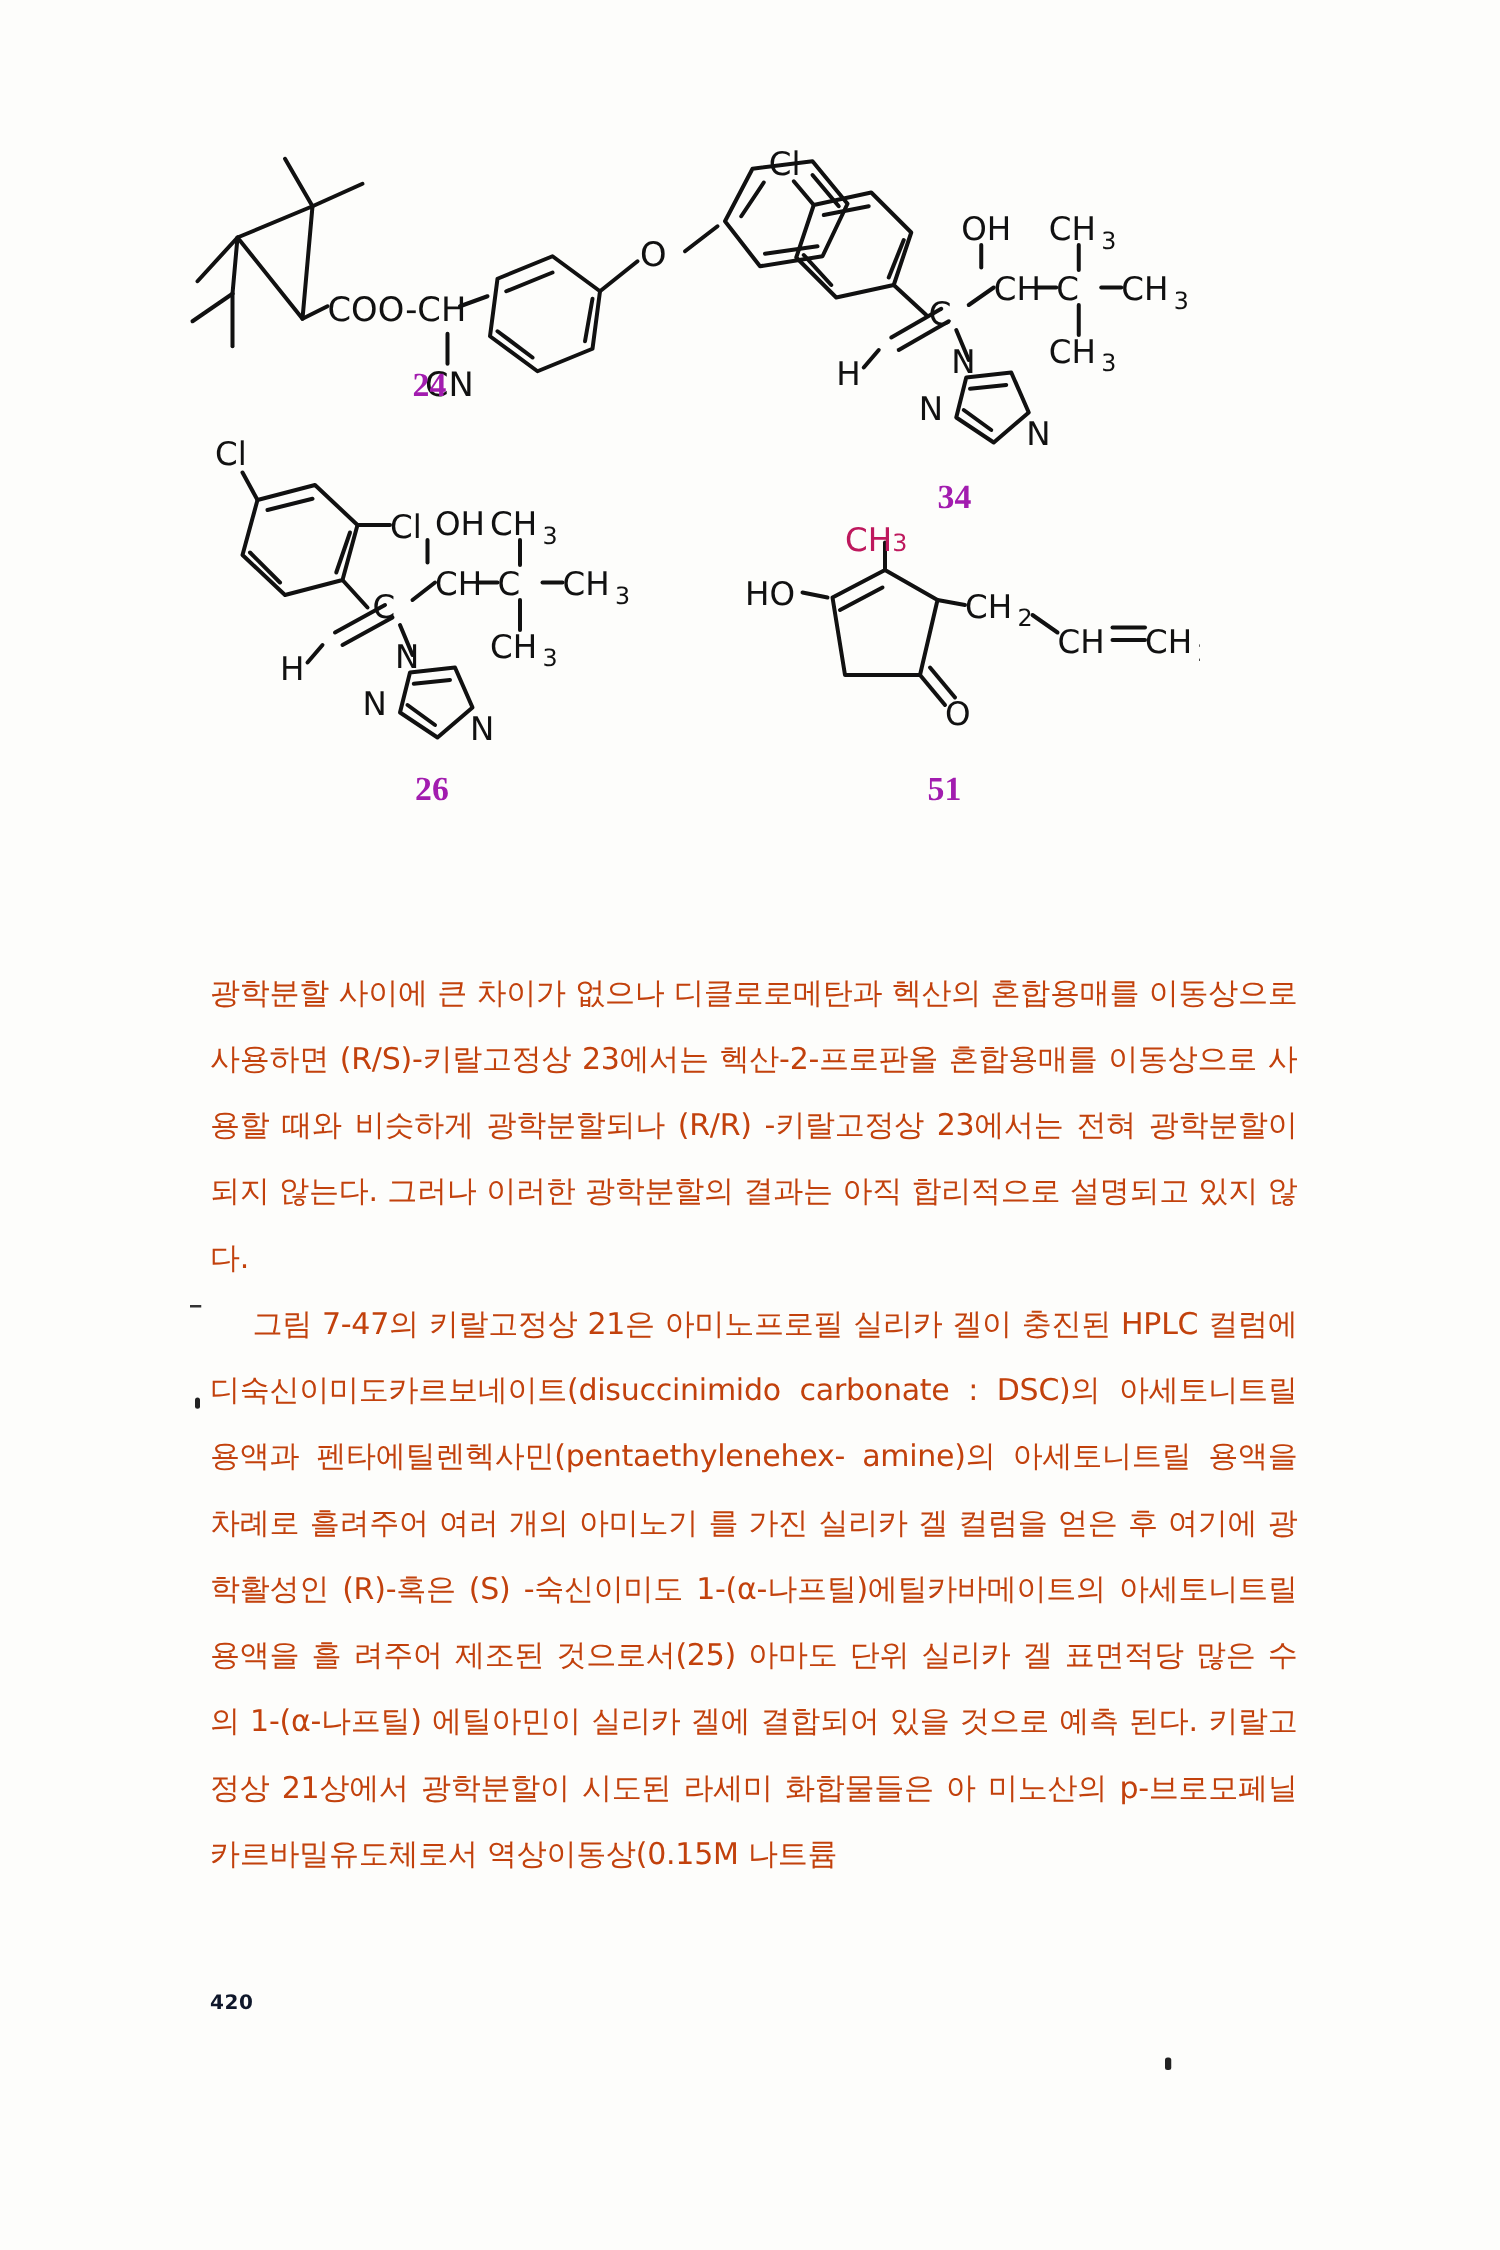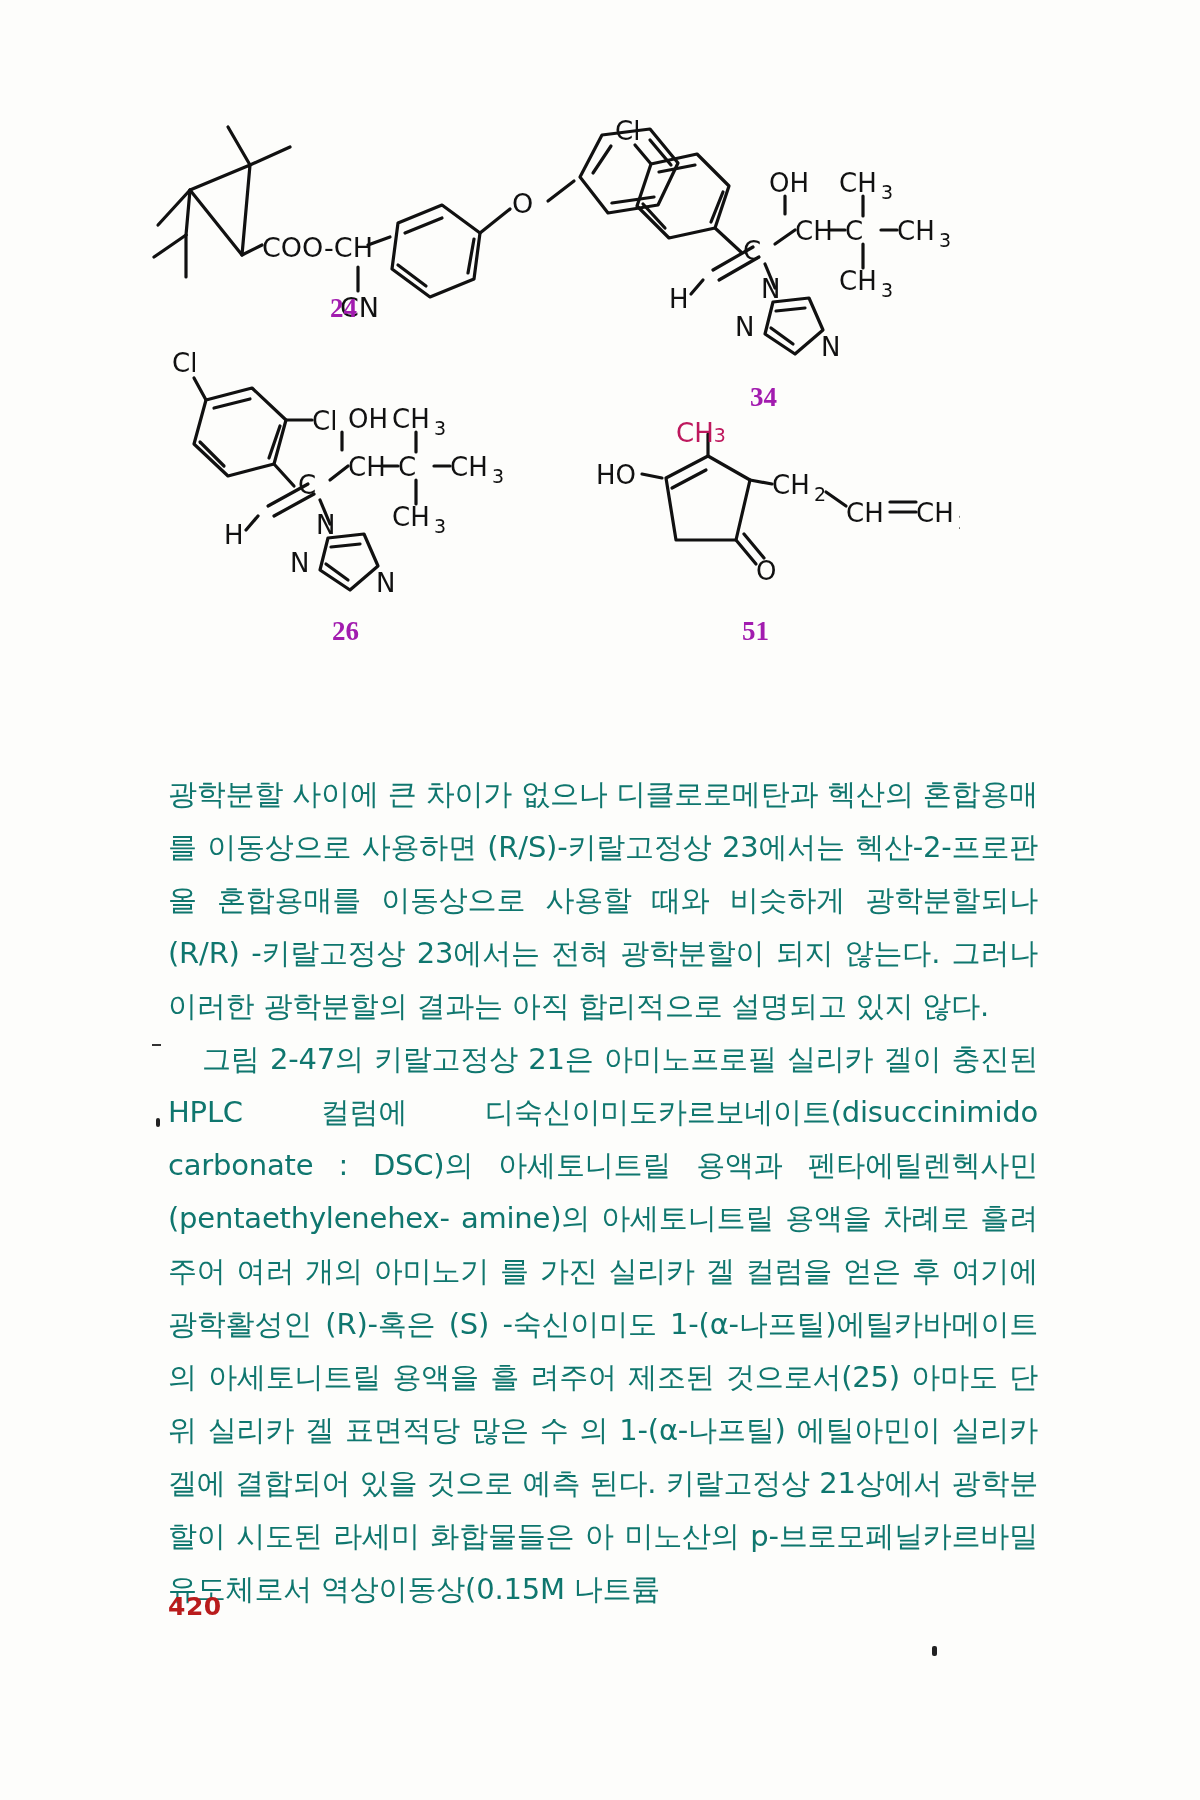--- a/index.html
+++ b/index.html
@@ -29,35 +29,35 @@
     color:#a21caf;
   }
   
   .body-text{
     position:absolute;
     left:168px;top:768px;
     width:870px;
   }
   .para{
     font-family:"DejaVu Sans", sans-serif;
-    font-size:29px;
+    font-size:24px;
     line-height:53px;
-    color:#0f766e;
+    color:#c2410c;
     letter-spacing:-0.2px;
     text-align:justify;
     margin:0 0 0 0;
   }
   .para.indent{ text-indent:34px; }
   .pagenum{
     position:absolute;
     left:168px;top:1592px;
     font-family:"DejaVu Sans", sans-serif;
     font-weight:700;
-    font-size:25px;
-    color:#b91c1c;
+    font-size:16px;
+    color:#0f172a;
     letter-spacing:0.5px;
   }
   .speck{
     position:absolute;
     width:4px;height:9px;border-radius:2px;
     background:#222;
   }
   .tickmark{
     position:absolute;
     width:9px;height:2px;background:#333;
@@ -267,21 +267,21 @@
 
     <p class="para">
       <span>광학분할 사이에 큰 차이가 없으나 디클로로메탄과 헥산의 혼합용매를</span>
       <span>이동상으로 사용하면 (R/S)-키랄고정상 23에서는 헥산-2-프로판올</span>
       <span>혼합용매를 이동상으로 사용할 때와 비슷하게 광학분할되나 (R/R)</span>
       <span>-키랄고정상 23에서는 전혀 광학분할이 되지 않는다. 그러나 이러한</span>
       <span>광학분할의 결과는 아직 합리적으로 설명되고 있지 않다.</span>
     </p>
 
     <p class="para indent">
-      <span>그림 2-47의 키랄고정상 21은 아미노프로필 실리카 겔이 충진된</span>
+      <span>그림 7-47의 키랄고정상 21은 아미노프로필 실리카 겔이 충진된</span>
       <span>HPLC 컬럼에  디숙신이미도카르보네이트(disuccinimido carbonate :</span>
       <span>DSC)의  아세토니트릴  용액과  펜타에틸렌헥사민(pentaethylenehex-</span>
       <span>amine)의 아세토니트릴 용액을 차례로 흘려주어 여러 개의 아미노기</span>
       <span>를 가진 실리카 겔 컬럼을 얻은 후 여기에 광학활성인 (R)-혹은 (S)</span>
       <span>-숙신이미도 1-(α-나프틸)에틸카바메이트의 아세토니트릴 용액을 흘</span>
       <span>려주어 제조된 것으로서(25) 아마도 단위 실리카 겔 표면적당 많은 수</span>
       <span>의 1-(α-나프틸) 에틸아민이 실리카 겔에 결합되어 있을 것으로 예측</span>
       <span>된다. 키랄고정상 21상에서 광학분할이 시도된 라세미 화합물들은 아</span>
       <span>미노산의  p-브로모페닐카르바밀유도체로서  역상이동상(0.15M 나트륨</span>
     </p>

